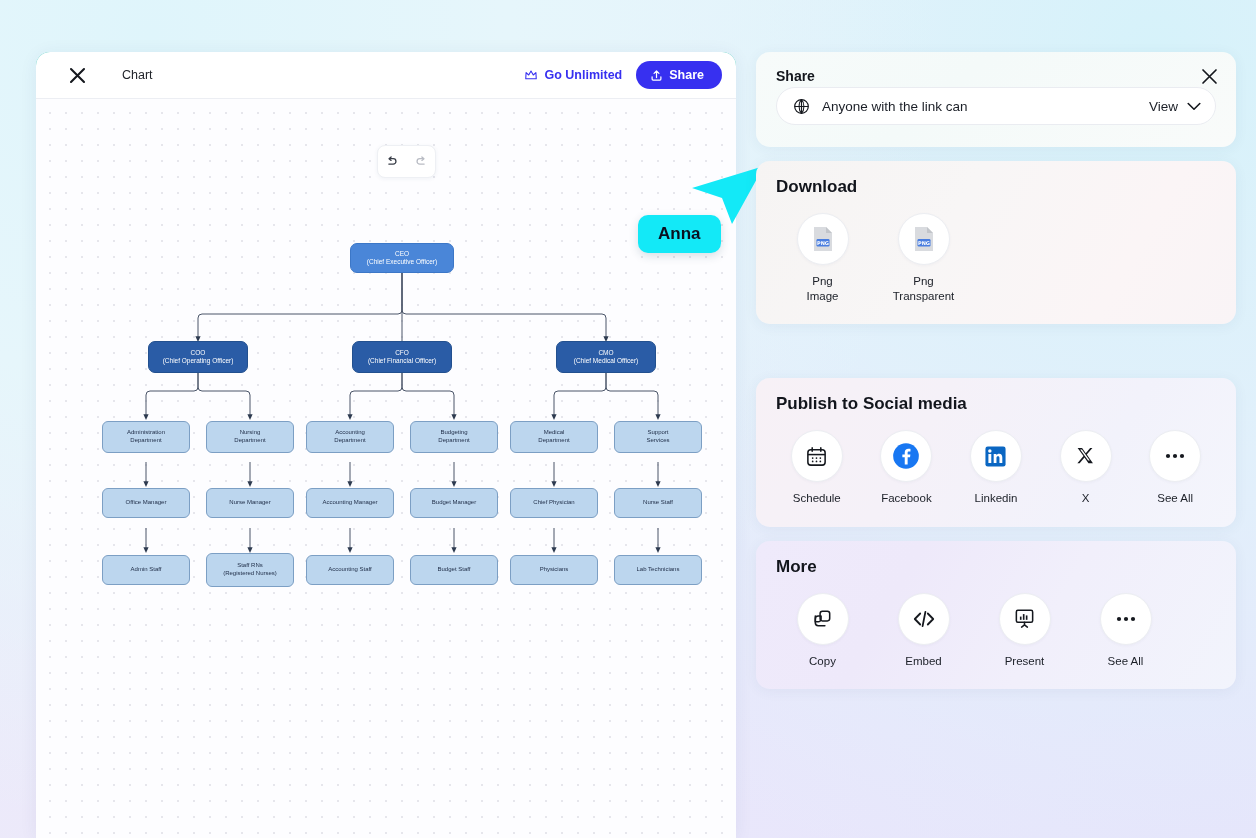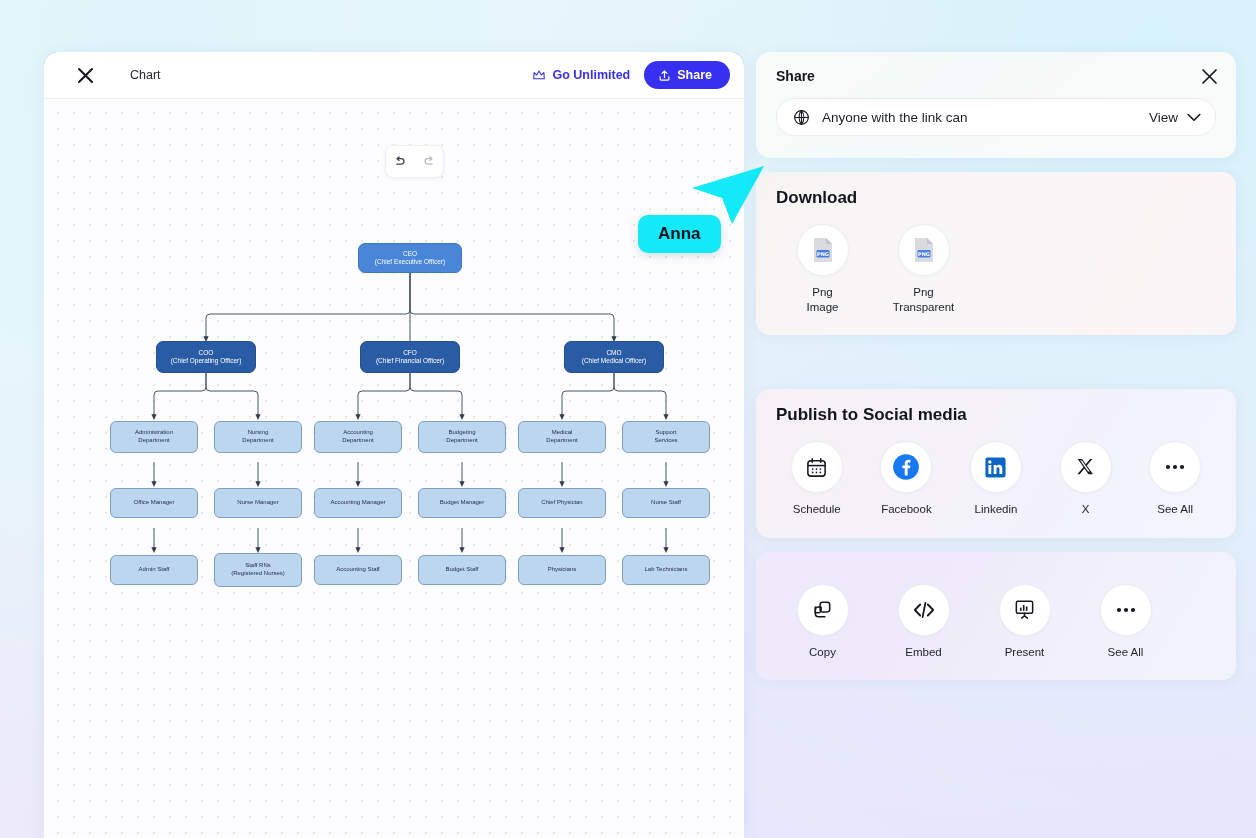--- a/index.html
+++ b/index.html
@@ -17,21 +17,21 @@
       linear-gradient(150deg, #e7f5fb 0%, #eef0fb 45%, #e9e7fb 100%);
     position: relative;
   }
   .page-shell {
     position: absolute; left: 0; top: 0; width: 1256px; height: 838px;
     border-radius: 26px; overflow: hidden;
   }
 
   
   .editor {
-    position: absolute; left: 44px; top: 52px;
+    position: absolute; left: 36px; top: 52px;
     width: 700px; height: 786px;
     background: #14b8a6;
     border-radius: 14px 14px 0 0;
     box-shadow: 0 2px 18px rgba(40,60,110,0.07);
     overflow: hidden;
   }
   .editor-topbar {
     position: relative; height: 47px; background: #fff;
     border-bottom: 1px solid #eceef3;
     display: flex; align-items: center; padding: 0 14px;
@@ -117,21 +117,21 @@
 
   .card-title { font-size: 15px; font-weight: 700; color: #12151c; }
   .card-share .card-title { font-size: 14px; }
   .card-download .card-title, .card-social .card-title, .card-more .card-title { font-size: 17px; }
 
   .panel-close {
     position: absolute; right: 18px; top: 16px; cursor: pointer; line-height: 0;
   }
 
   .link-row {
-    margin-top: 14px; height: 38px; background: #fff;
+    margin-top: 3px; height: 38px; background: #fff;
     border: 1px solid #eaecf1; border-radius: 999px;
     display: flex; align-items: center; padding: 0 14px 0 16px;
   }
   .link-row .globe { line-height: 0; margin-right: 12px; }
   .link-text { font-size: 13.5px; color: #1b1f27; }
   .link-right { margin-left: auto; display: flex; align-items: center; gap: 9px; cursor: pointer; }
   .link-right .view { font-size: 13.5px; color: #1b1f27; }
 
   .copy-link {
     margin-top: 12px; height: 36px; background: #e7eaef; border-radius: 999px;
@@ -458,20 +458,21 @@
                 <circle cx="19" cy="5" r="2.1"></circle>
             </svg>
           </div>
           <div class="icon-label">See All</div>
         </div>
 
       </div>
     </div>
 
     <div class="card card-more">
+      <div class="card-title">More</div>
       <div class="icon-grid">
 
         <div class="icon-cell">
           <div class="icon-circle">
             <svg width="23" height="23" viewBox="0 0 24 24" fill="none">
               <rect x="9.5" y="4.5" width="10" height="10" rx="2.4" stroke="#15181e" stroke-width="1.6"></rect>
               <path d="M14.5 19.5h-7a3 3 0 0 1-3-3v-7" stroke="#15181e" stroke-width="1.6" stroke-linecap="round"></path>
               <path d="M4.5 12.5a3 3 0 0 1 3-3h3v3a3 3 0 0 1-3 3h-3Z" stroke="#15181e" stroke-width="1.6" stroke-linejoin="round"></path>
             </svg>
           </div>

